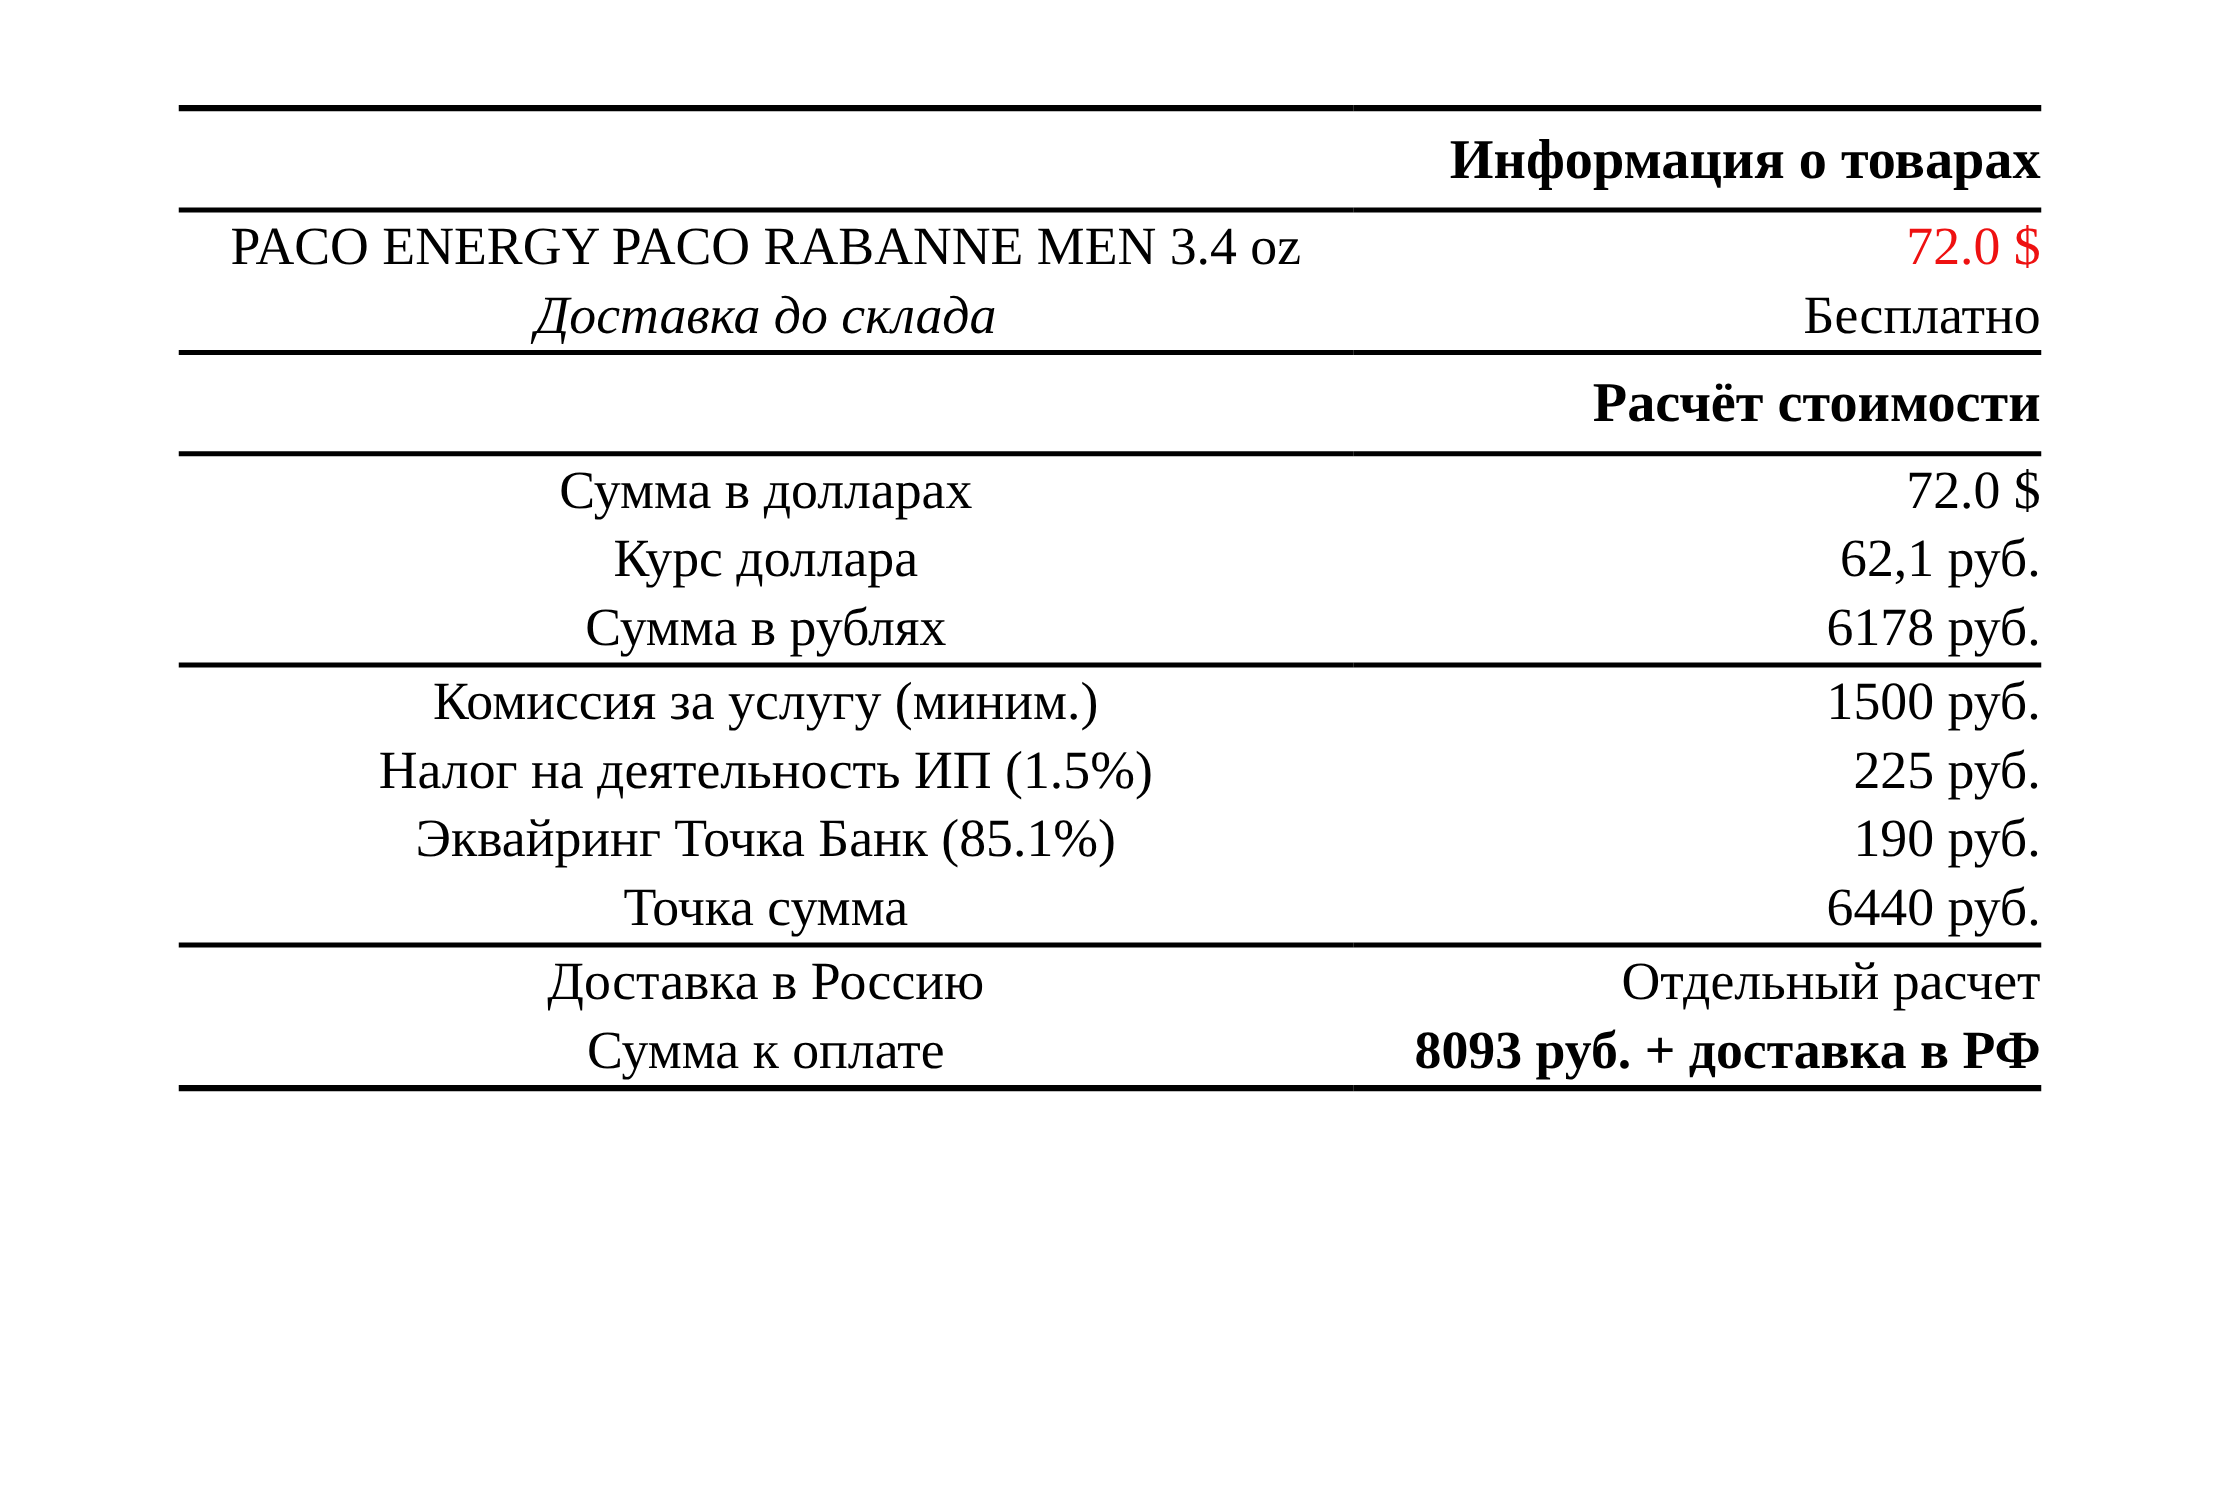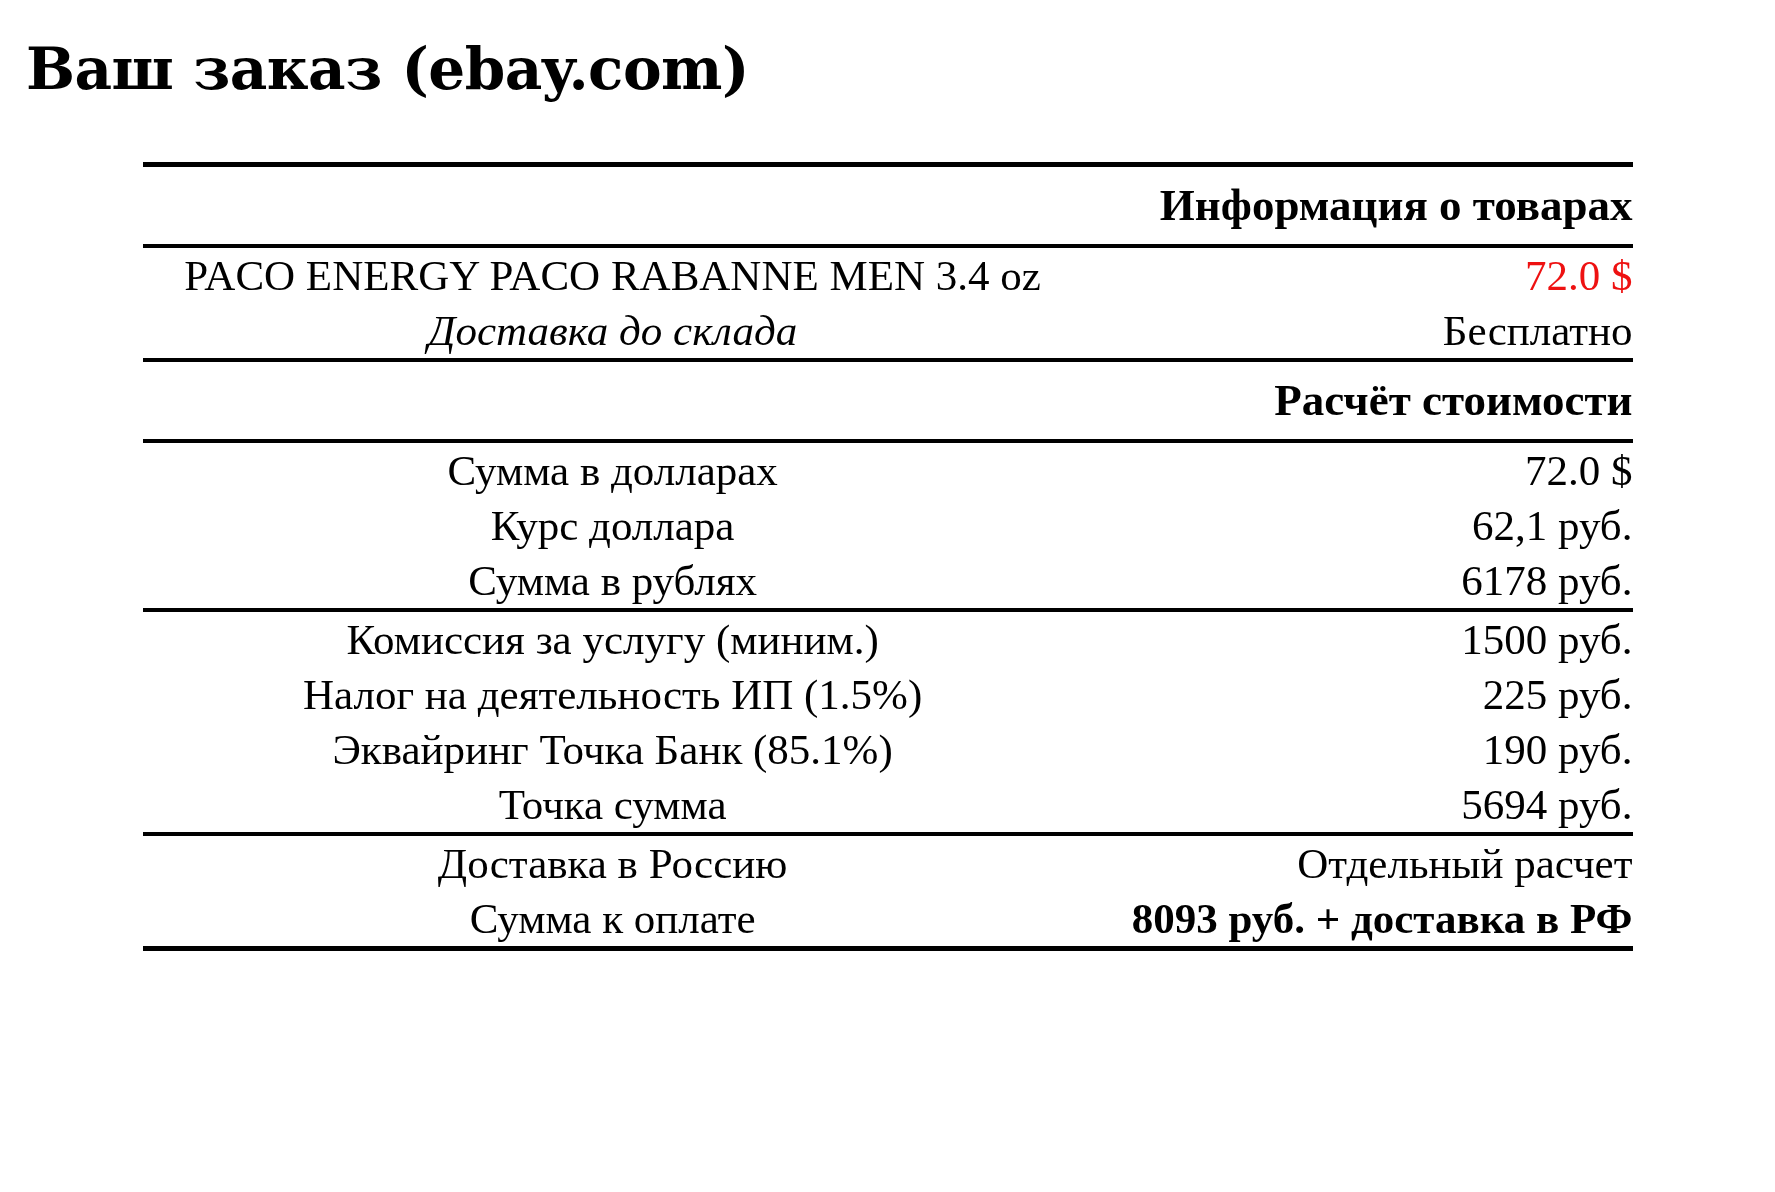--- a/index.html
+++ b/index.html
@@ -80,21 +80,20 @@
     padding-top: 14px;
   }
   .pad-top td { padding-top: 12px; }
   .pad-bot td { padding-bottom: 14px; }
 </style>
 </head>
 <body>
 
 <div class="page">
 
-  <h1 class="page-title">Ваш заказ (ebay.com)</h1>
 
   <div class="table-wrap">
     <table class="order">
       <tbody>
 
         <tr class="section-head rule-top">
           <td colspan="2">Информация о товарах</td>
         </tr>
 
         <tr class="rule-mid first-item">
@@ -136,21 +135,21 @@
           <td class="value">225 руб.</td>
         </tr>
 
         <tr>
           <td class="label">Эквайринг Точка Банк (85.1%)</td>
           <td class="value">190 руб.</td>
         </tr>
 
         <tr class="pad-bot">
           <td class="label">Точка сумма</td>
-          <td class="value">5694 руб.</td>
+          <td class="value">6440 руб.</td>
         </tr>
 
         <tr class="rule-mid pad-top">
           <td class="label">Доставка в Россию</td>
           <td class="value">Отдельный расчет</td>
         </tr>
 
         <tr class="rule-bottom pad-bot">
           <td class="label">Сумма к оплате</td>
           <td class="value bold">8093 руб. + доставка в РФ</td>

